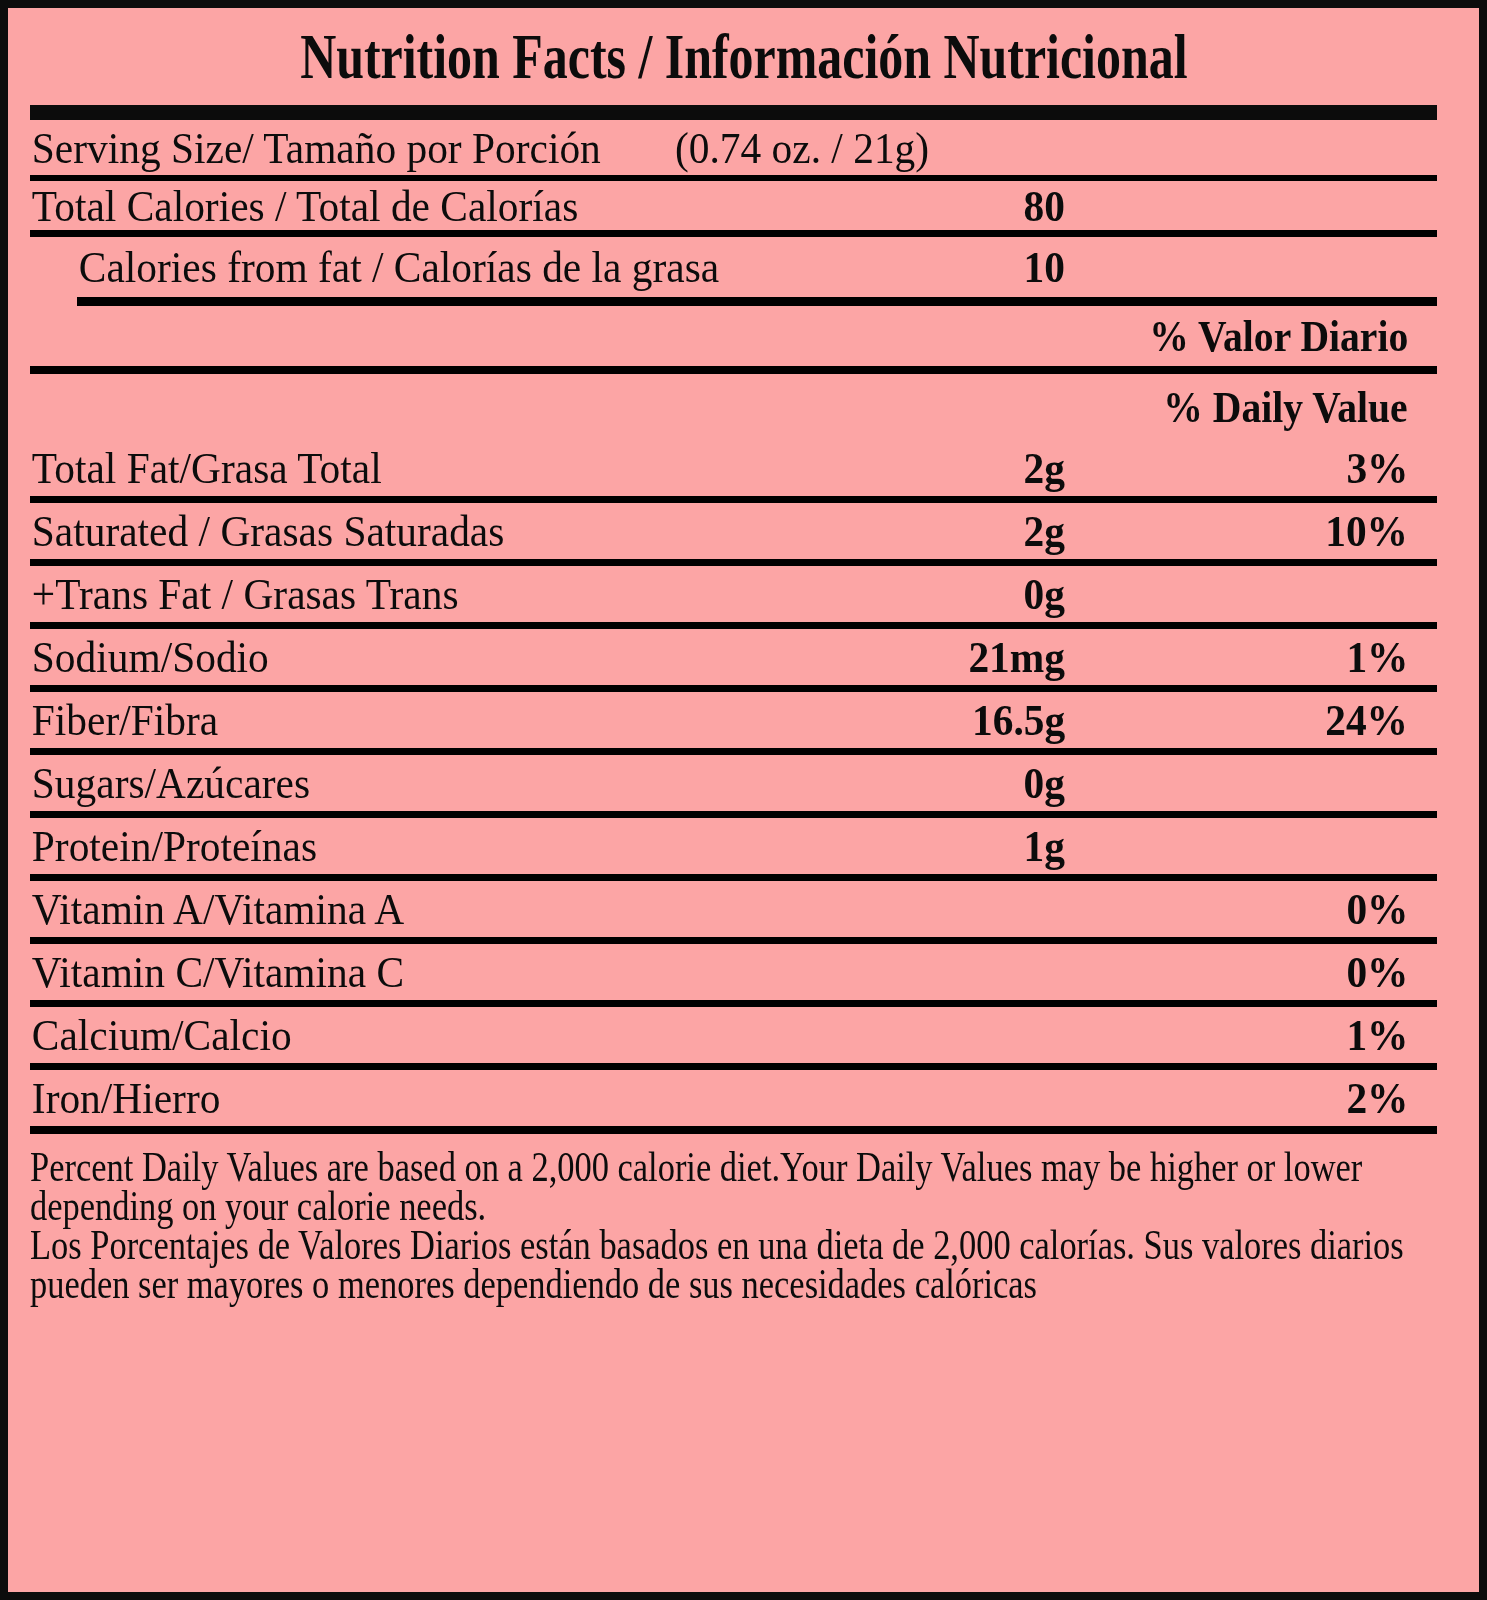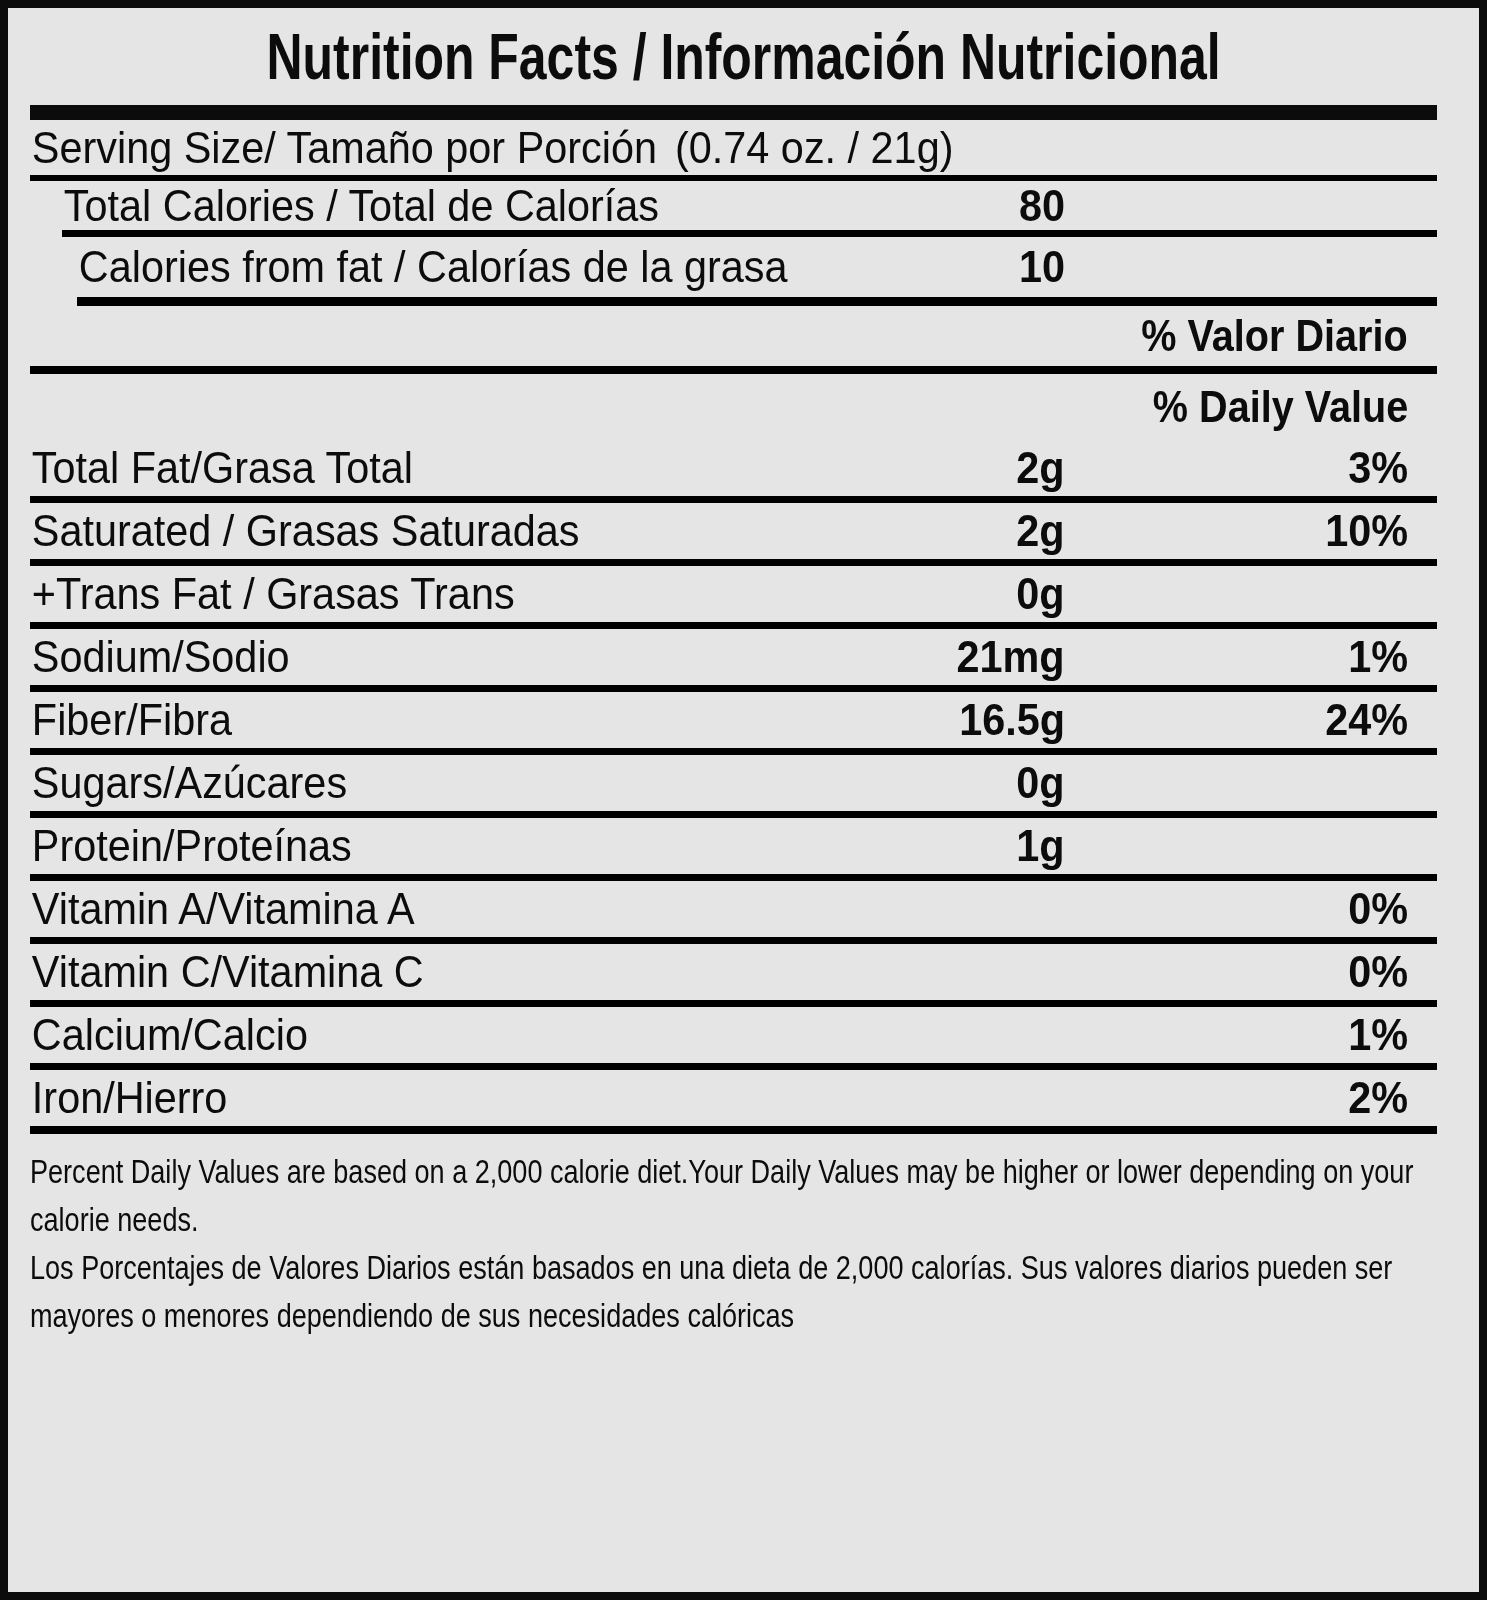--- a/index.html
+++ b/index.html
@@ -6,23 +6,23 @@
     margin: 0;
     padding: 0;
     background: #ffffff;
   }
   .label-box {
     position: relative;
     box-sizing: border-box;
     width: 1487px;
     height: 1600px;
     border: 8px solid #0c0c0c;
-    background: #e5e5e5;
+    background: #fca5a5;
     color: #0c0c0c;
-    font-family: Liberation Sans, sans-serif;
+    font-family: Liberation Serif, serif;
     overflow: hidden;
   }
   .title-row {
     height: 97px;
     display: flex;
     align-items: center;
     justify-content: center;
   }
   .title-text {
     font-size: 64px;
@@ -90,29 +90,29 @@
     top: 50%;
     right: 29px;
     white-space: nowrap;
     font-weight: 700;
     transform: translateY(-50%) scaleX(0.88);
     transform-origin: 100% 50%;
   }
   .r-serving  { height: 55px; border-bottom-width: 6px; }
   .r-servings { height: 58px; border-bottom-width: 8px; }
   .r-amount   { height: 65px; }
-  .r-totalcal { height: 49px; margin-left: 32px; }
+  .r-totalcal { height: 49px; }
   .r-calfat   { height: 60px; border-bottom-width: 9px; margin-left: 47px; }
   .r-dv1      { height: 66px; border-bottom: none; }
   .r-dv2      { height: 60px; border-bottom-width: 8px; }
   .r-last     { border-bottom-width: 8px; text-align: center; }
   .footer {
     margin: 14px 15px 18px 22px;
-    font-size: 33px;
-    line-height: 48px;
+    font-size: 42px;
+    line-height: 39px;
   }
   .footer p {
     margin: 0;
     width: 122%;
     transform: scaleX(0.82);
     transform-origin: 0 0;
   }
 </style>
 </head>
 <body>

